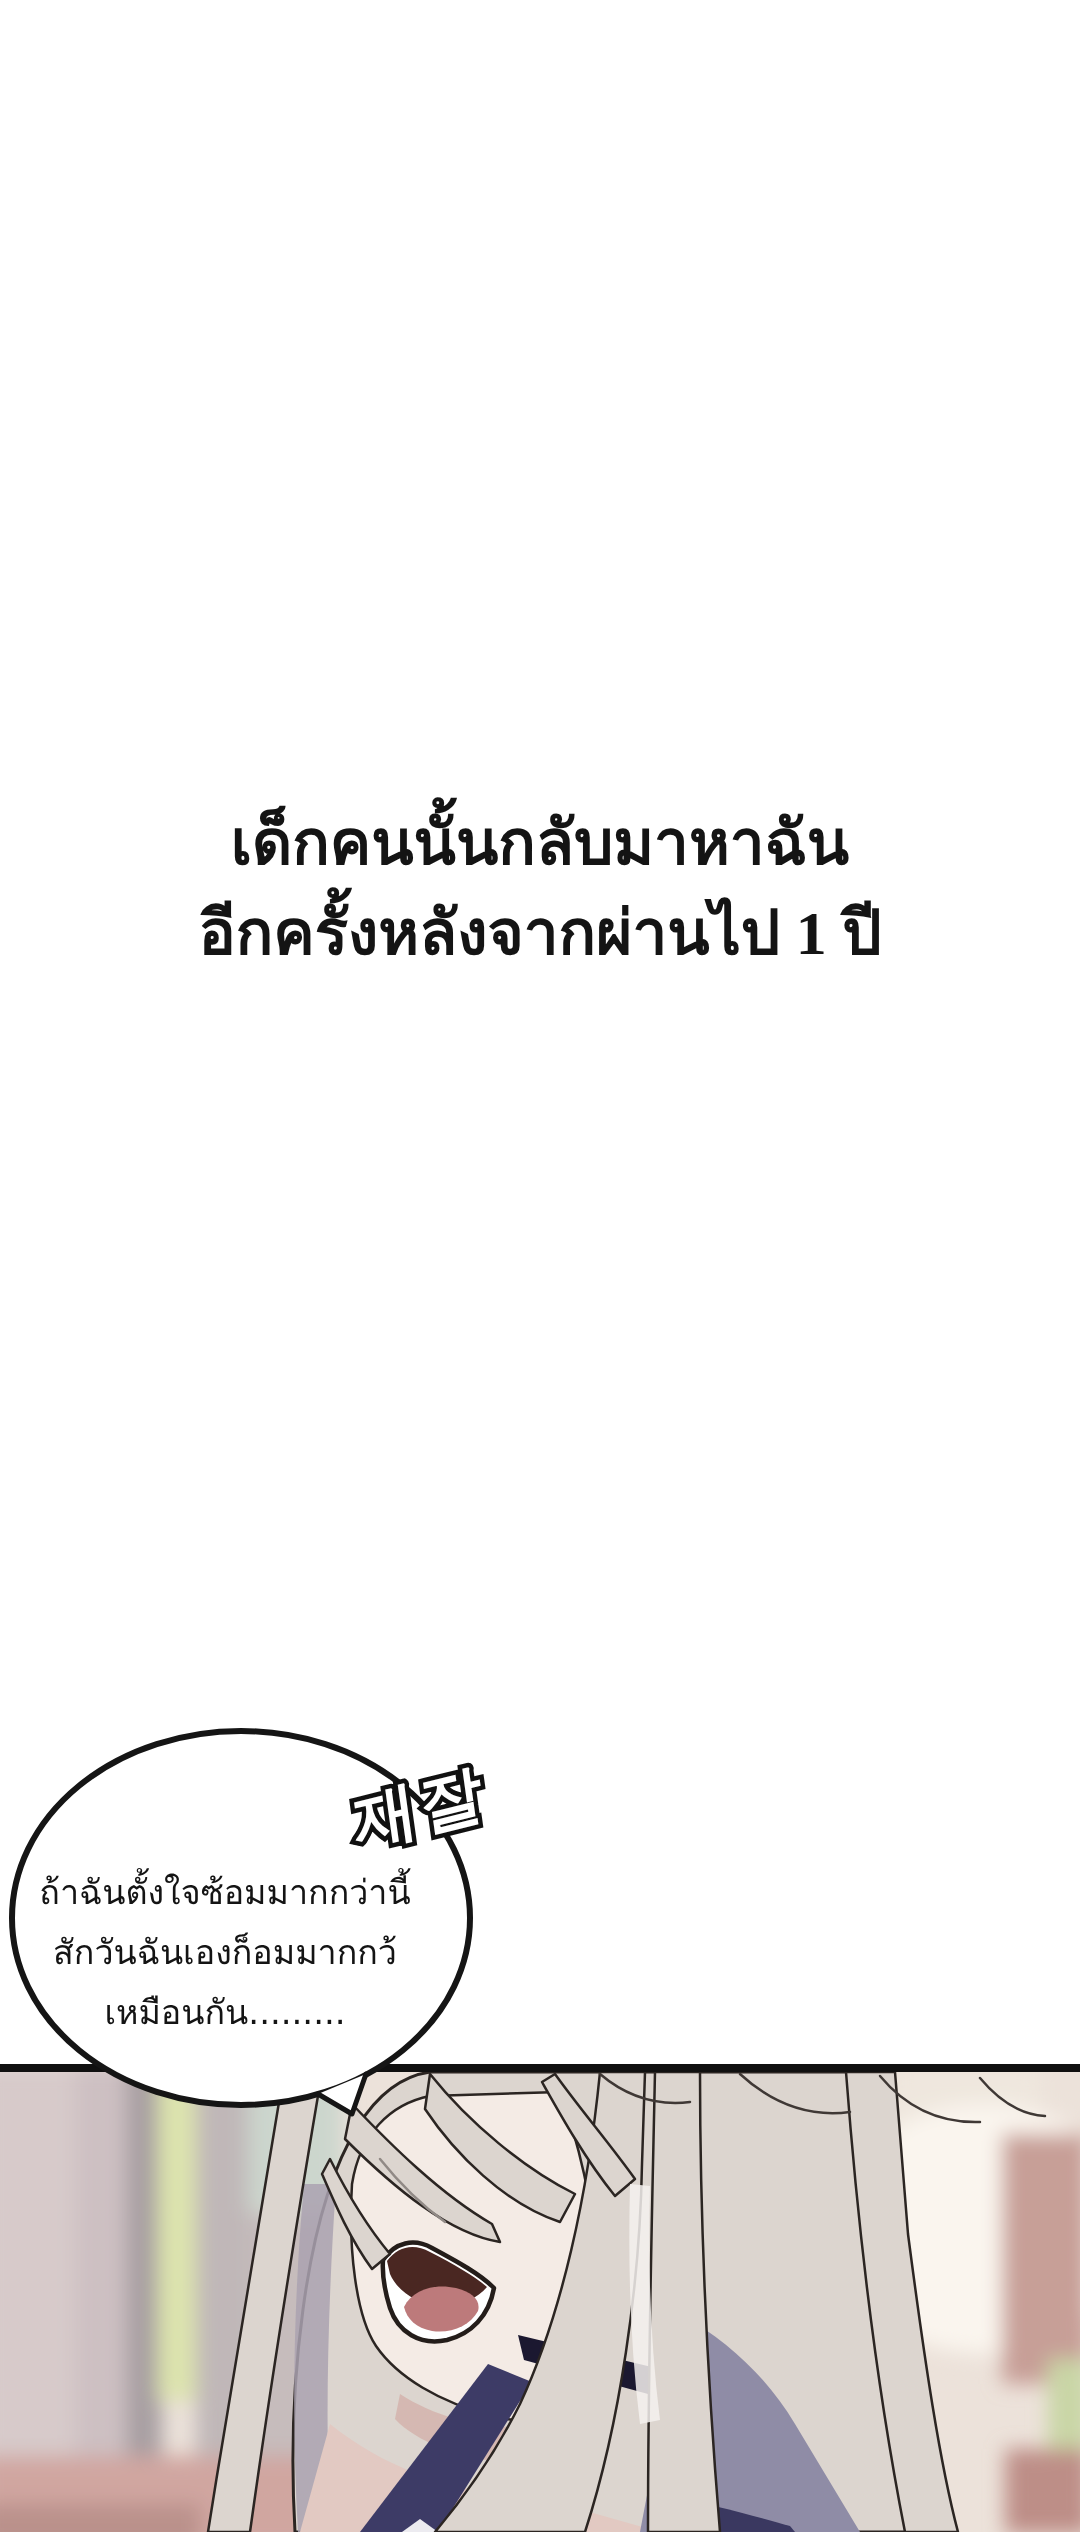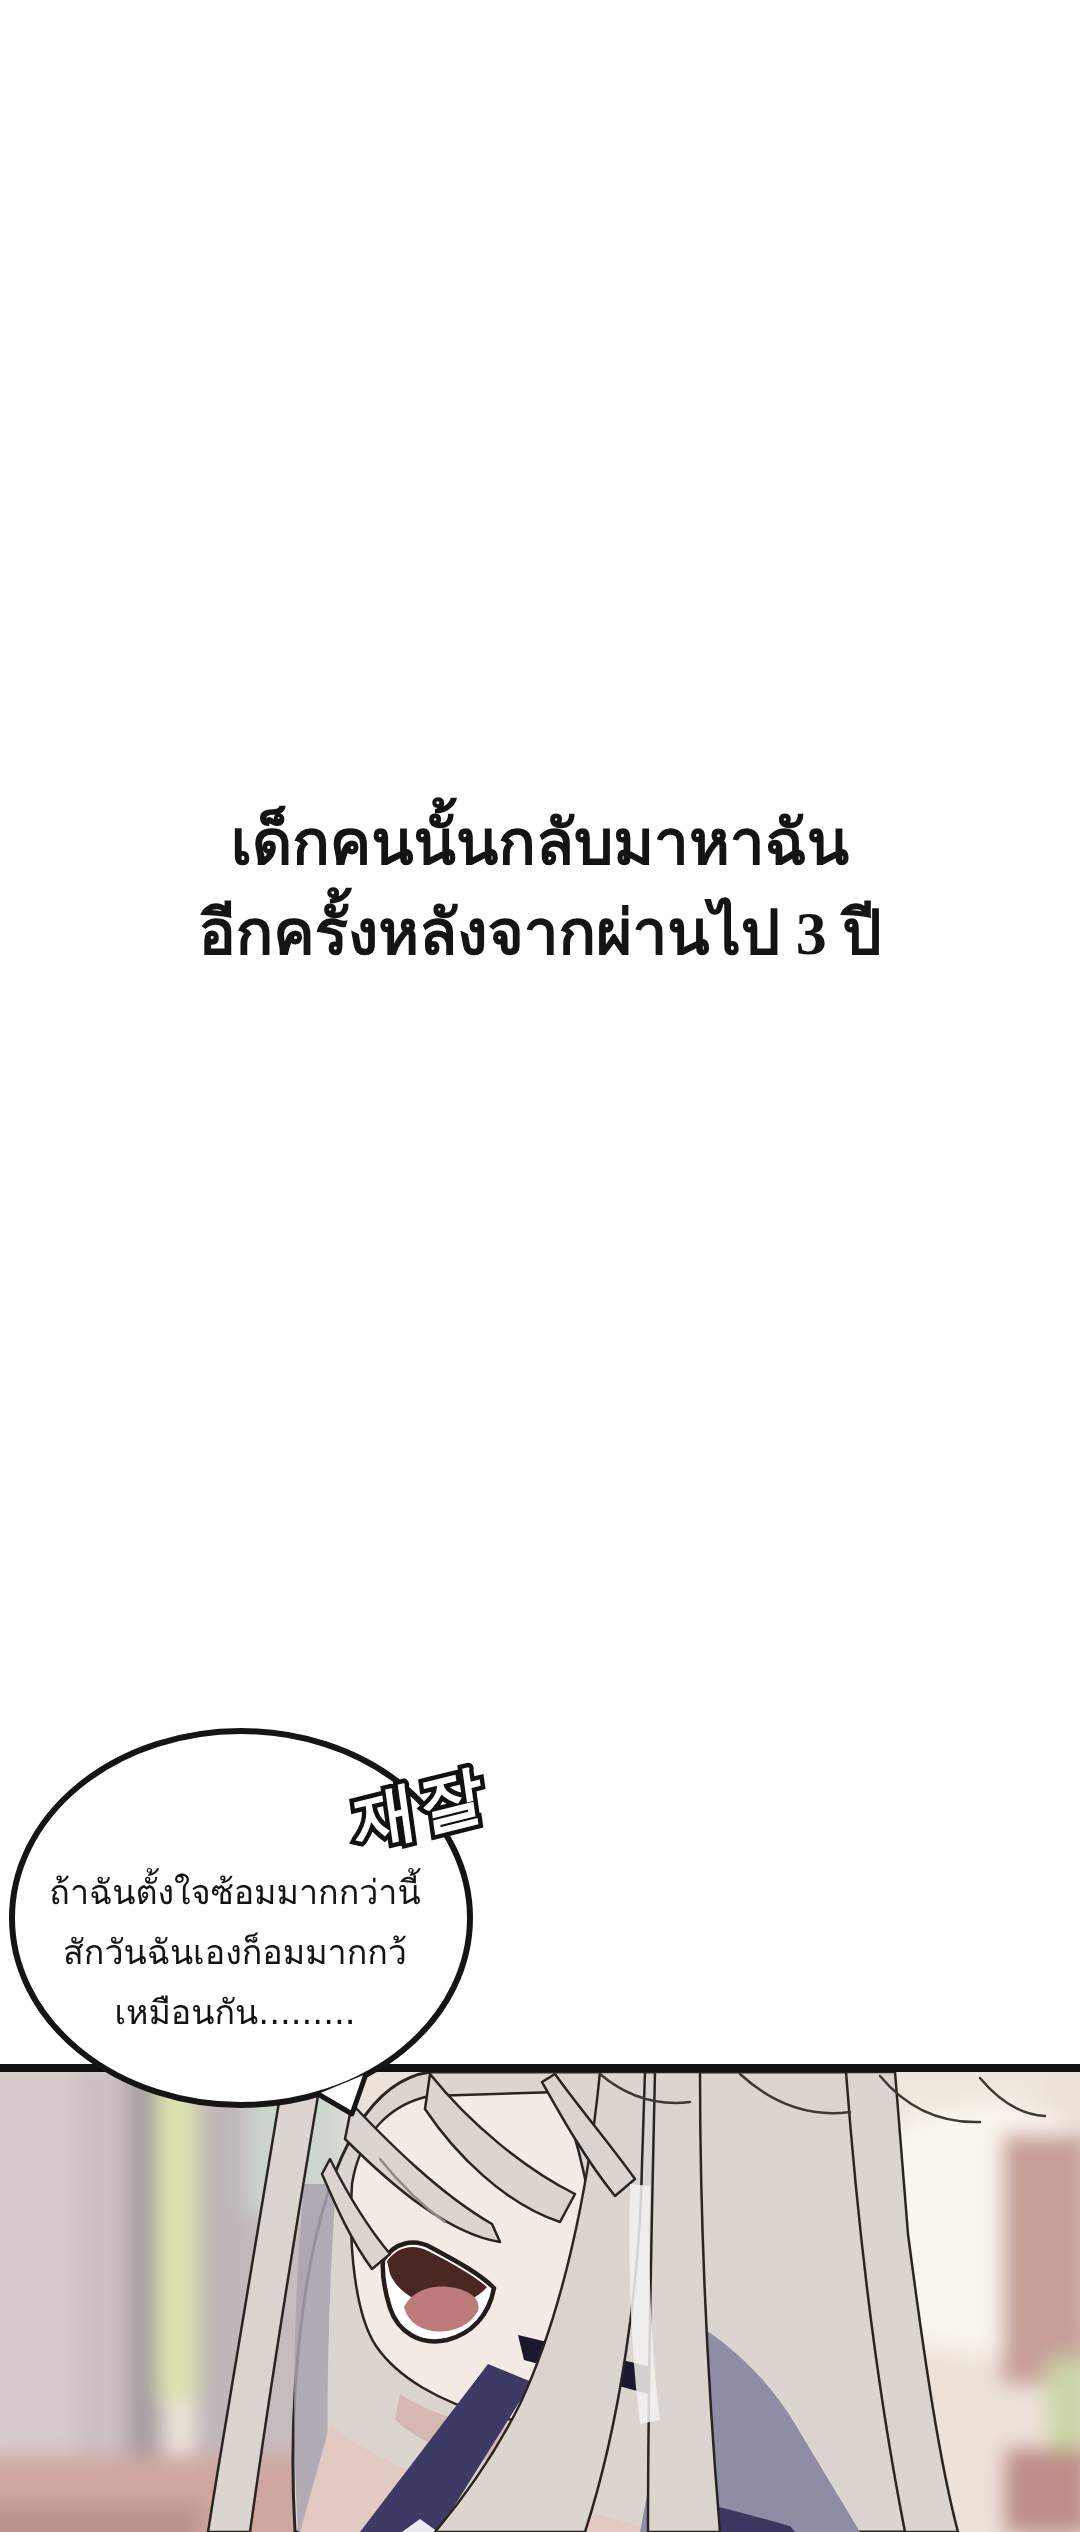--- a/index.html
+++ b/index.html
@@ -2,37 +2,37 @@
 <html style="--ink: #141414; --panel-border: #101010; --bubble-fill: #ffffff; --bubble-stroke: #151515; --sfx-fill: #ffffff; --sfx-stroke: #111111; --hair-light: #dcd5cf; --hair-shadow: #aaa2b0; --hair-outline: #2b2522; --skin-light: #f4ebe5; --skin-shadow: #d4b5ae; --chest-skin: #e2c9c2; --mouth-dark: #4a2722; --tongue: #bd7a7b; --collar-dark: #1b1830; --strap-navy: #3d3b66; --cloth-lavender: #8f8ca6; --cloth-navy: #3a3860; --bg-right: #ece2da; --bg-stripe-pink: #d7caca; --bg-stripe-mauve: #cdc0c2; --bg-stripe-dark: #a79fa2; --bg-stripe-green: #dde4ae; --bg-teal: #ccd6cd; --bg-glow: #faf5ee; --bg-brick: #c79f97; --bg-green-right: #c9d6a6; --floor-rose: #d0a6a0; --floor-dark: #ba918b;"><head>
 <meta charset="utf-8">
 <style>
   html,body{margin:0;padding:0;background:#ffffff;}
   body{width:1080px;height:2532px;position:relative;overflow:hidden;
        font-family:"Liberation Sans",sans-serif;}
   .narration{position:absolute;left:0;top:798px;width:1080px;text-align:center;
        font-family:"Liberation Serif",serif;font-weight:700;font-size:62px;
        line-height:90px;color:var(--ink,#141414);}
   .bubble-svg{position:absolute;left:0;top:1722px;z-index:3;}
-  .bubble-text{position:absolute;left:30px;top:1862px;width:410px;z-index:4;
+  .bubble-text{position:absolute;left:20px;top:1862px;width:410px;z-index:4;
        text-align:center;font-family:"DejaVu Sans","Liberation Sans",sans-serif;
        font-size:34px;line-height:60px;color:var(--ink,#141414);}
   .sfx{position:absolute;left:352px;top:1764px;z-index:5;
        font-family:"DejaVu Sans",sans-serif;font-weight:900;font-size:64px;
        color:var(--sfx-fill,#fff);
        -webkit-text-stroke:9px var(--sfx-stroke,#111);paint-order:stroke;
        text-shadow:3px 3px 0 #111,-3px 3px 0 #111,3px -3px 0 #111,-3px -3px 0 #111;
        transform:rotate(-14deg) skewX(-6deg);letter-spacing:4px;}
   .panel{position:absolute;left:0;top:2064px;width:1080px;height:468px;z-index:1;}
 </style>
 </head>
 <body>
 
 <div class="narration">
   <div>เด็กคนนั้นกลับมาหาฉัน</div>
-  <div>อีกครั้งหลังจากผ่านไป 3 ปี</div>
+  <div>อีกครั้งหลังจากผ่านไป 1 ปี</div>
 </div>
 
 <svg class="bubble-svg" width="490" height="420" viewBox="0 0 490 420">
   <ellipse cx="241" cy="196" rx="229" ry="187" fill="var(--bubble-fill,#fff)" stroke="var(--bubble-stroke,#151515)" stroke-width="6"></ellipse>
   <path d="M 318 372 L 352 392 L 366 352 Z" fill="var(--bubble-fill,#fff)"></path>
   <path d="M 318 372 L 352 392 L 366 352" fill="none" stroke="var(--bubble-stroke,#151515)" stroke-width="5" stroke-linecap="round" stroke-linejoin="round"></path>
 </svg>
 <div class="bubble-text">
   <div>ถ้าฉันตั้งใจซ้อมมากกว่านี้</div>
   <div>สักวันฉันเองก็อมมากกว้</div>

